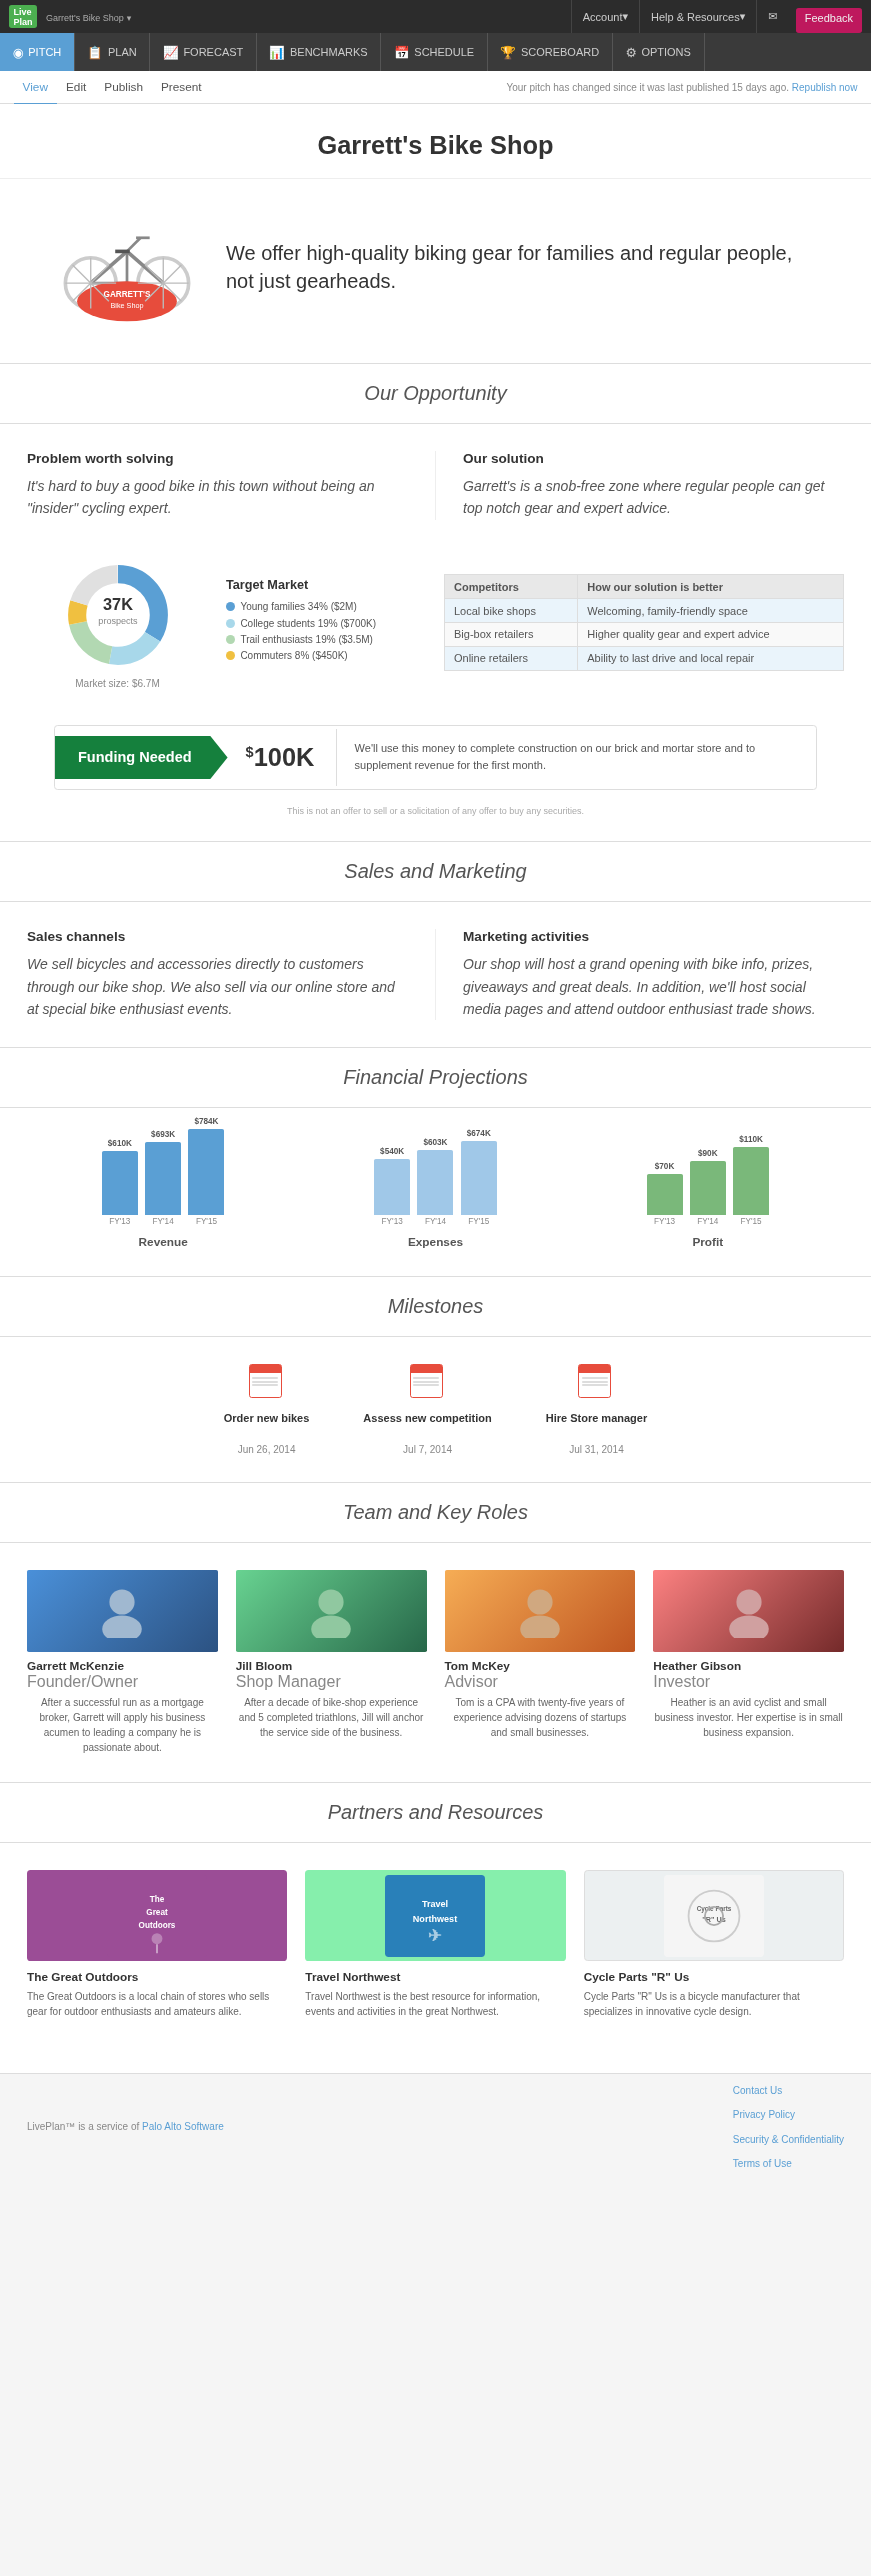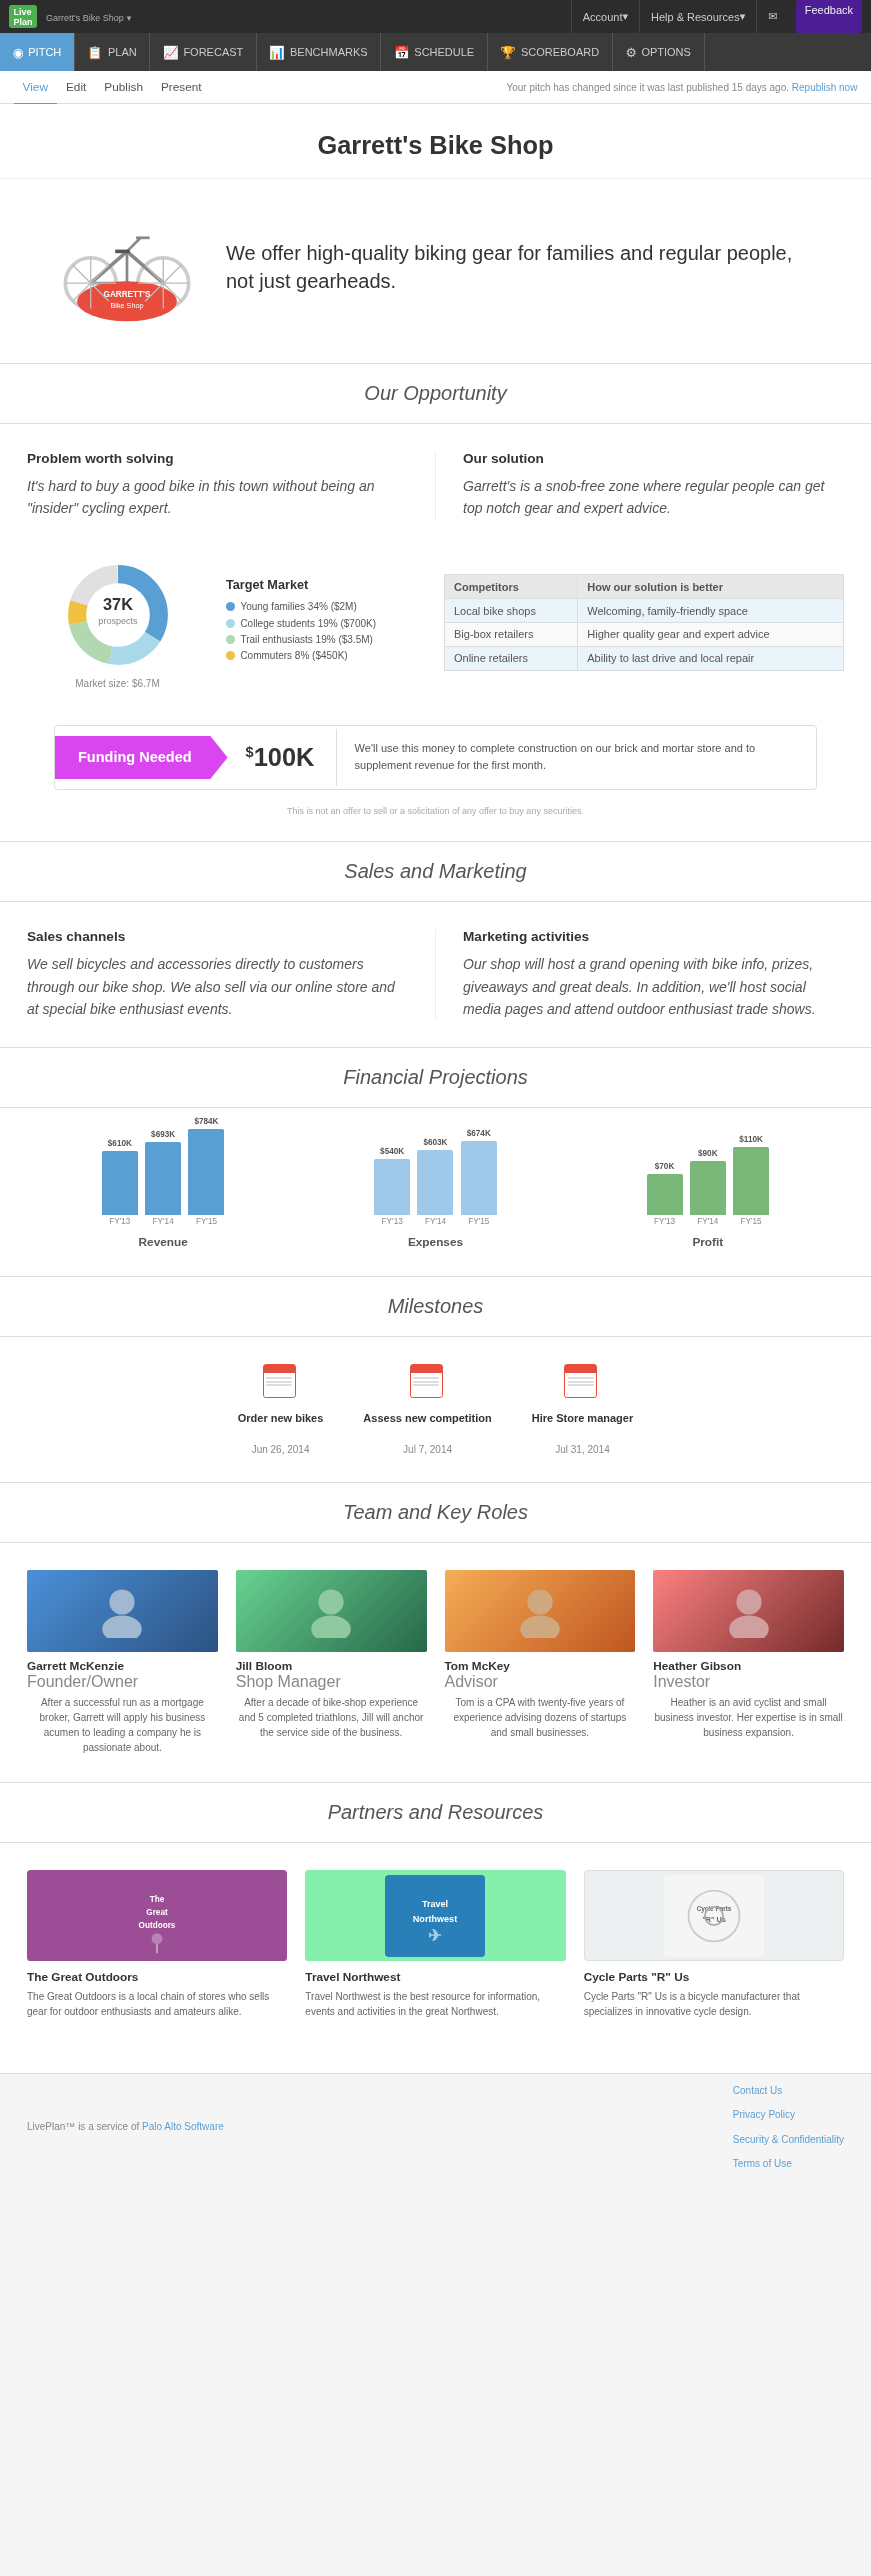--- a/index.html
+++ b/index.html
@@ -15,21 +15,21 @@
       color: #ccc;
       font-size: 11px;
     }
     .top-nav .logo { display: flex; align-items: center; gap: 3.6px; margin-right: 9px; }
     .top-nav .logo-icon { background: #4caf50; color: white; font-size: 9px; font-weight: bold; padding: 1.8px 4.5px; border-radius: 2.7px; }
     .top-nav .shop-name { color: #eee; font-size: 11px; }
     .top-nav .shop-name span { color: #aaa; font-size: 9px; }
     .top-nav .spacer { flex: 1; }
     .top-nav .nav-links { display: flex; gap: 0; }
     .top-nav .nav-link { color: #ccc; padding: 0 11px; height: 33px; display: flex; align-items: center; font-size: 11px; cursor: pointer; border-left: 0.9px solid #444; }
-    .feedback-btn { background: #4c1d95; color: #eee; padding: 3.6px 9px; border-radius: 2.7px; font-size: 11px; cursor: pointer; margin-left: 7.3px; }
+    .feedback-btn { background: #be185d; color: #eee; padding: 3.6px 9px; border-radius: 2.7px; font-size: 11px; cursor: pointer; margin-left: 7.3px; margin-top: 8px; }
 
     
     .main-nav {
       background: #3a3a3a;
       display: flex;
       align-items: center;
       height: 38px;
       padding: 0;
     }
     .main-nav .nav-item {
@@ -179,21 +179,21 @@
     
     .funding-section {
       margin: 9px 27px;
       display: flex;
       align-items: center;
       border: 0.9px solid #ddd;
       border-radius: 3.6px;
       overflow: hidden;
     }
     .funding-label {
-      background: #d946ef;
+      background: #15803d;
       color: white;
       padding: 13.6px 23px;
       font-size: 14.5px;
       font-weight: bold;
       min-width: 145px;
       text-align: center;
       clip-path: polygon(0 0, 90% 0, 100% 50%, 90% 100%, 0 100%);
       padding-right: 36px;
     }
     .funding-amount {
@@ -223,21 +223,21 @@
     .charts-section { padding: 18px 27px; display: flex; justify-content: space-between; }
     .chart-group { text-align: center; flex: 1; }
     .chart-title { font-size: 11.8px; font-weight: bold; color: #555; margin-top: 9px; }
     .bars { display: flex; align-items: flex-end; gap: 7.3px; justify-content: center; height: 91px; }
     .bar-wrapper { display: flex; flex-direction: column; align-items: center; gap: 2.7px; }
     .bar { width: 36px; border-radius: 1.8px 1.8px 0 0; position: relative; }
     .bar-value { font-size: 8.2px; color: #555; font-weight: bold; }
     .year-label { font-size: 8.2px; color: #888; }
 
     
-    .milestones-section { padding: 18px 27px; display: flex; justify-content: center; gap: 40px; }
+    .milestones-section { padding: 18px 27px; display: flex; justify-content: center; gap: 54px; }
     .milestone-item { text-align: center; }
     .milestone-icon {
       width: 36px;
       height: 40px;
       margin: 0 auto 7.3px;
       position: relative;
     }
     .calendar-icon {
       width: 33px;
       height: 34px;

